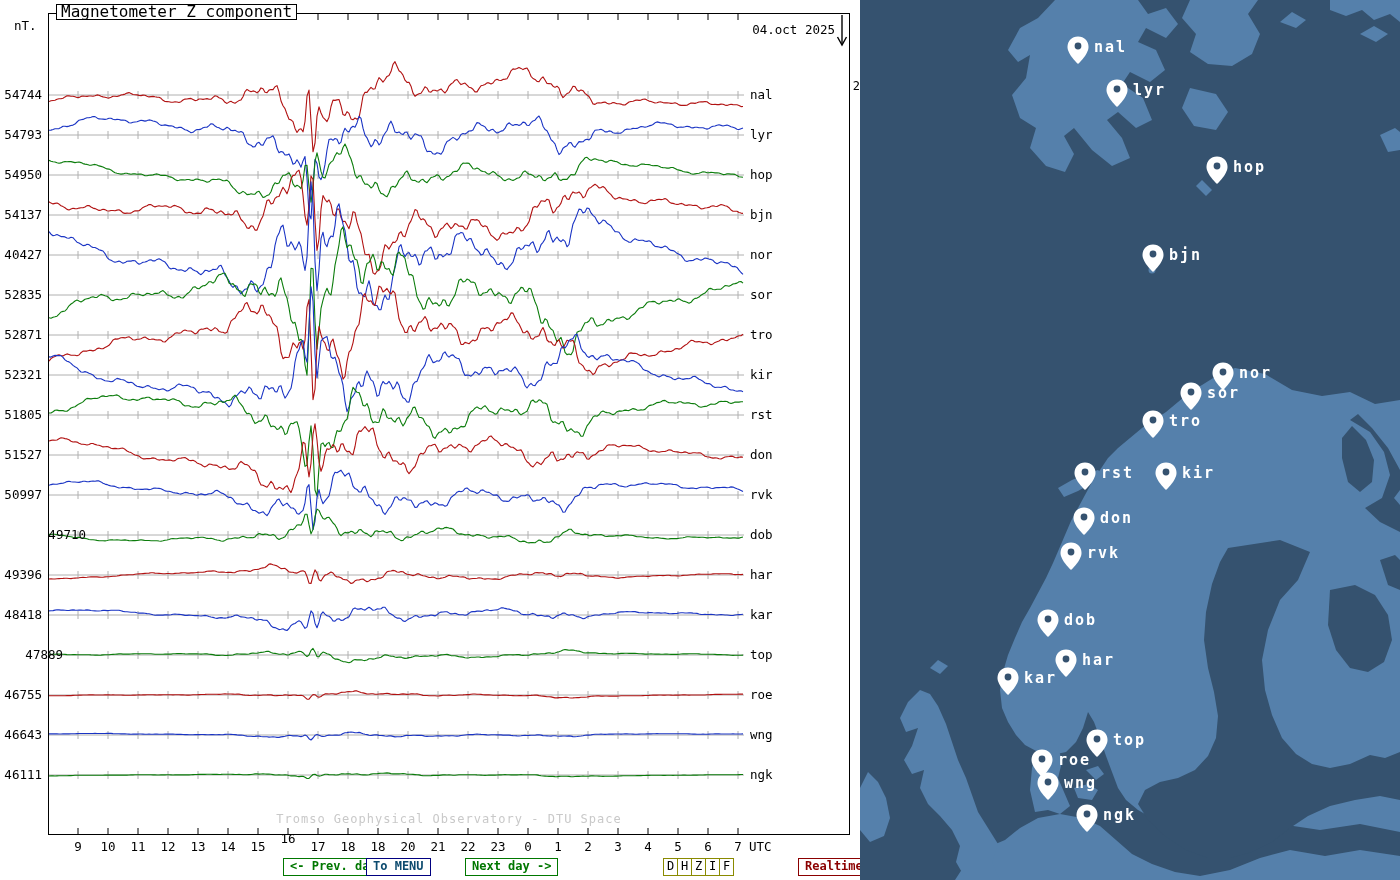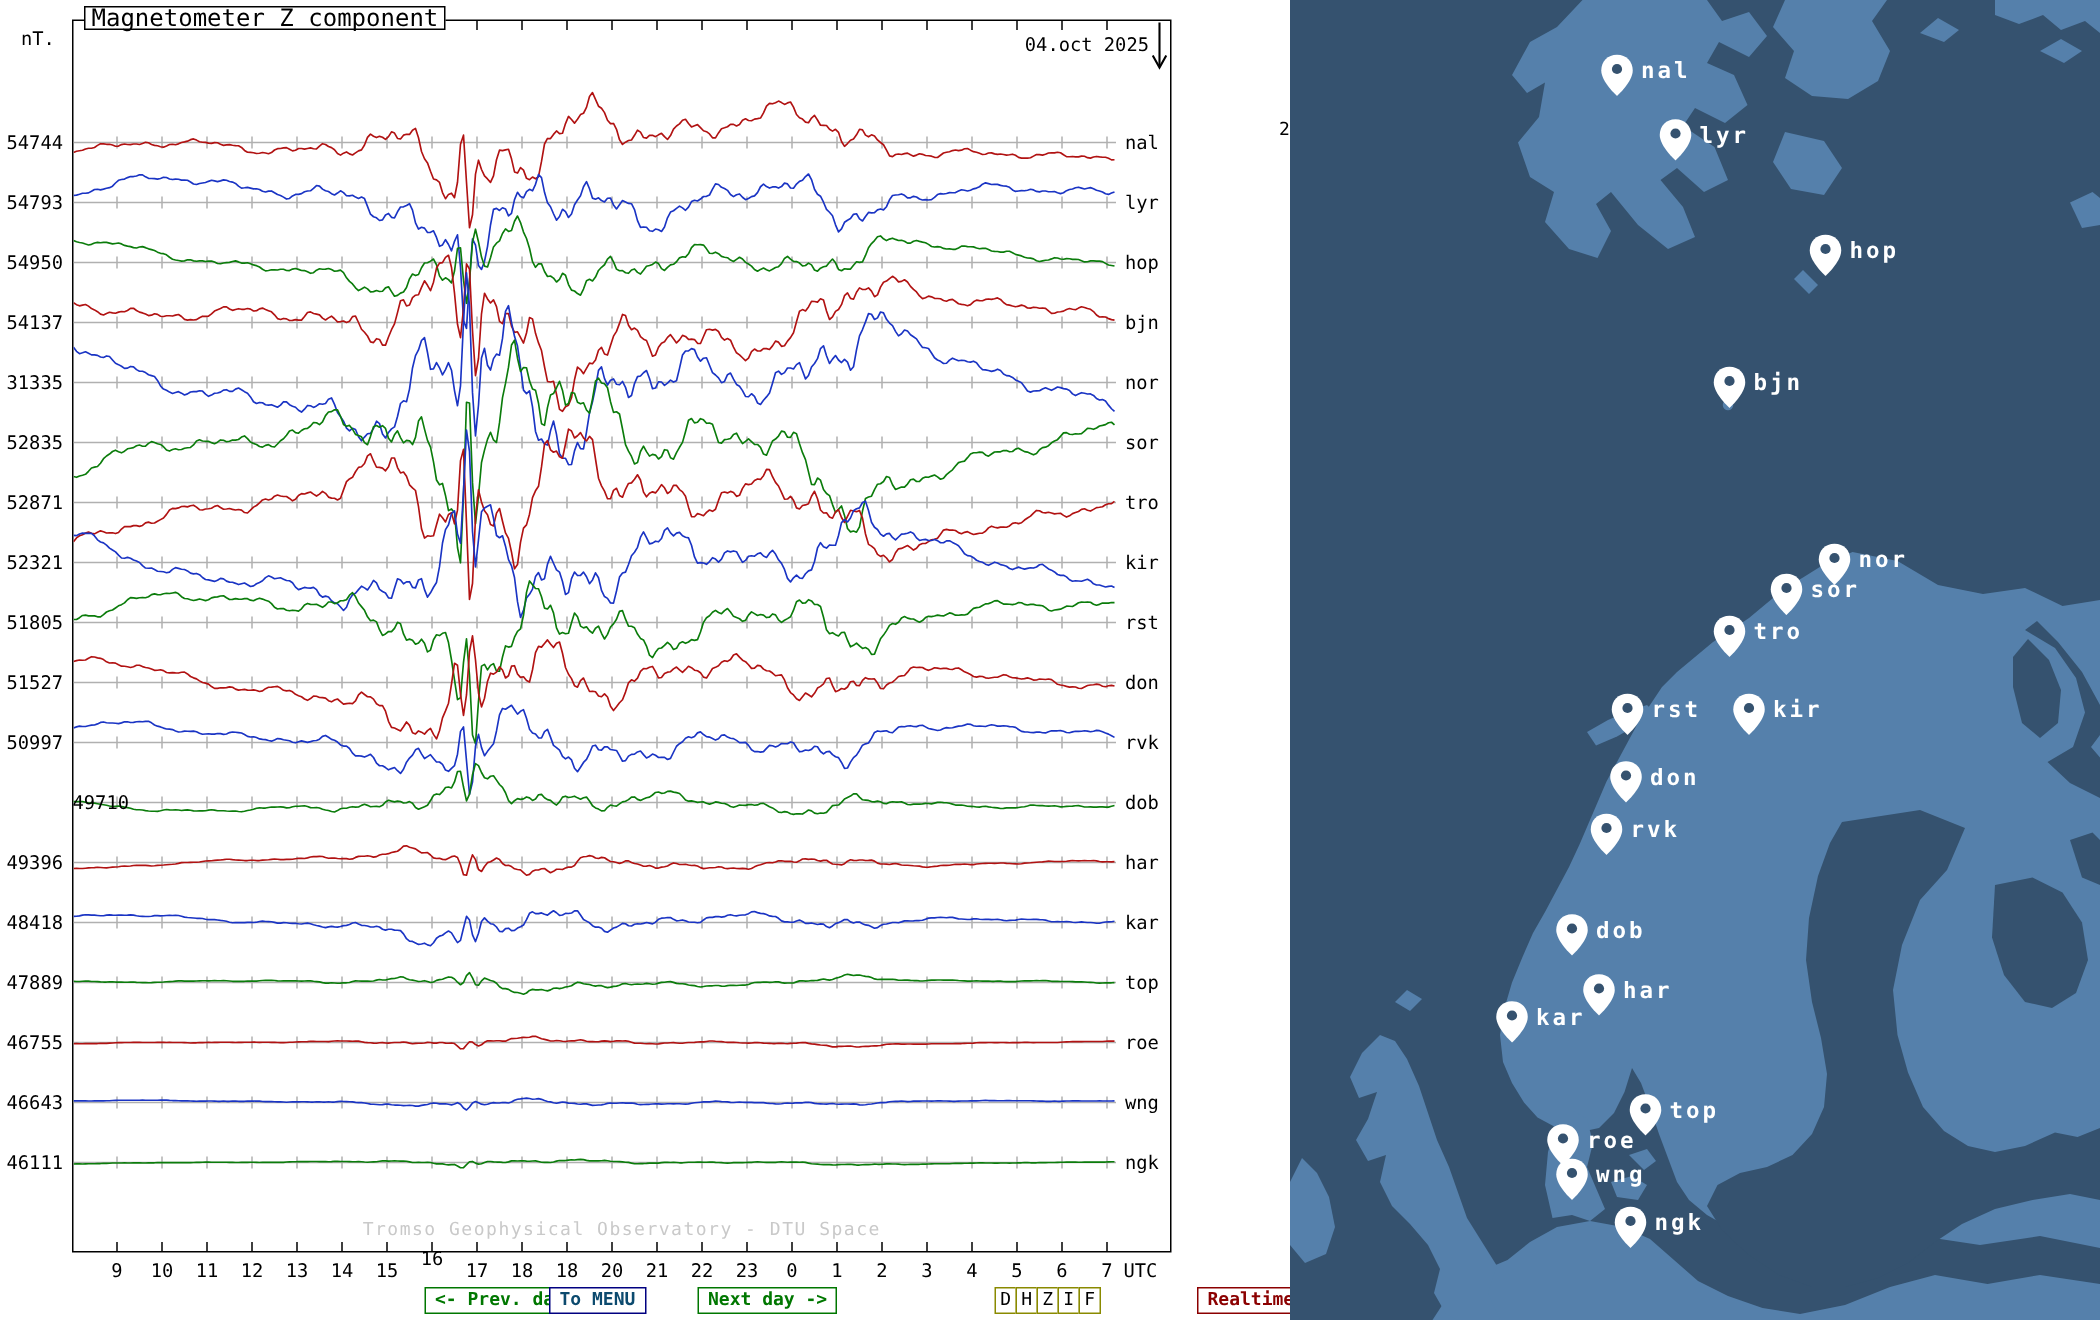--- a/index.html
+++ b/index.html
@@ -2,21 +2,21 @@
 <html><head>
 <meta charset="utf-8">
 <style>
   html,body{margin:0;padding:0;background:#fff;}
   #app{position:relative;width:1400px;height:880px;background:#ffffff;overflow:hidden;
        font-family:"DejaVu Sans Mono","Liberation Mono",monospace;color:#000;}
   .abs{position:absolute;}
   #title-box{left:56px;top:4px;background:#fff;border:1px solid #000;height:14px;line-height:13px;
              padding:0 4px;font-size:16px;z-index:5;white-space:nowrap;}
   #nt-label{left:14px;top:18px;font-size:12.5px;}
-  #plot-frame{left:48px;top:13px;width:733px;height:822px;border:1px solid #000;background:#fff;box-sizing:border-box;}
+  #plot-frame{left:48px;top:13px;width:802px;height:822px;border:1px solid #000;background:#fff;box-sizing:border-box;}
   #plot-svg{position:absolute;left:0;top:0;}
   #date-label{right:14px;top:8px;font-size:12.5px;}
   #date-arrow{right:1px;top:0px;}
   #watermark{left:0;bottom:8px;width:100%;text-align:center;color:#c9c9c9;font-size:12px;letter-spacing:1px;}
   .ylabel{width:42px;text-align:right;font-size:12.5px;height:13px;line-height:13px;}
   .stlabel{width:40px;text-align:left;font-size:12.5px;height:13px;line-height:13px;}
   .xlabel{width:30px;text-align:center;font-size:12.5px;top:839px;}
   #utc-label{left:749px;top:839px;font-size:12.5px;}
   #scalebar{left:840px;top:12px;width:56px;text-align:right;}
   #scalebar .lbl{font-size:12px;margin-top:1px;white-space:nowrap;}
@@ -71,31 +71,31 @@
       <polyline points="1.5,23 6,31 10.5,23" fill="none" stroke="#000" stroke-width="1.4"></polyline>
     </svg>
     <div class="abs" id="watermark">Tromso Geophysical Observatory - DTU Space</div>
   </div>
 
   <div id="ylabels">
       <div class="abs ylabel" style="left: 0px; top: 88px;">54744</div>
       <div class="abs ylabel" style="left: 0px; top: 128px;">54793</div>
       <div class="abs ylabel" style="left: 0px; top: 168px;">54950</div>
       <div class="abs ylabel" style="left: 0px; top: 208px;">54137</div>
-      <div class="abs ylabel" style="left: 0px; top: 248px;">31335</div>
+      <div class="abs ylabel" style="left: 0px; top: 248px;">40427</div>
       <div class="abs ylabel" style="left: 0px; top: 288px;">52835</div>
       <div class="abs ylabel" style="left: 0px; top: 328px;">52871</div>
       <div class="abs ylabel" style="left: 0px; top: 368px;">52321</div>
       <div class="abs ylabel" style="left: 0px; top: 408px;">51805</div>
       <div class="abs ylabel" style="left: 0px; top: 448px;">51527</div>
       <div class="abs ylabel" style="left: 0px; top: 488px;">50997</div>
       <div class="abs ylabel" style="left: 0px; top: 528px; padding-left: 44px;">49710</div>
       <div class="abs ylabel" style="left: 0px; top: 568px;">49396</div>
       <div class="abs ylabel" style="left: 0px; top: 608px;">48418</div>
-      <div class="abs ylabel" style="left: 0px; top: 648px;">47889</div>
+      <div class="abs ylabel" style="left: 0px; top: 648px; padding-left: 21px;">47889</div>
       <div class="abs ylabel" style="left: 0px; top: 688px;">46755</div>
       <div class="abs ylabel" style="left: 0px; top: 728px;">46643</div>
       <div class="abs ylabel" style="left: 0px; top: 768px;">46111</div>
     </div>
   <div id="stlabels">
       <div class="abs stlabel" style="left: 750px; top: 88px;">nal</div>
       <div class="abs stlabel" style="left: 750px; top: 128px;">lyr</div>
       <div class="abs stlabel" style="left: 750px; top: 168px;">hop</div>
       <div class="abs stlabel" style="left: 750px; top: 208px;">bjn</div>
       <div class="abs stlabel" style="left: 750px; top: 248px;">nor</div>

